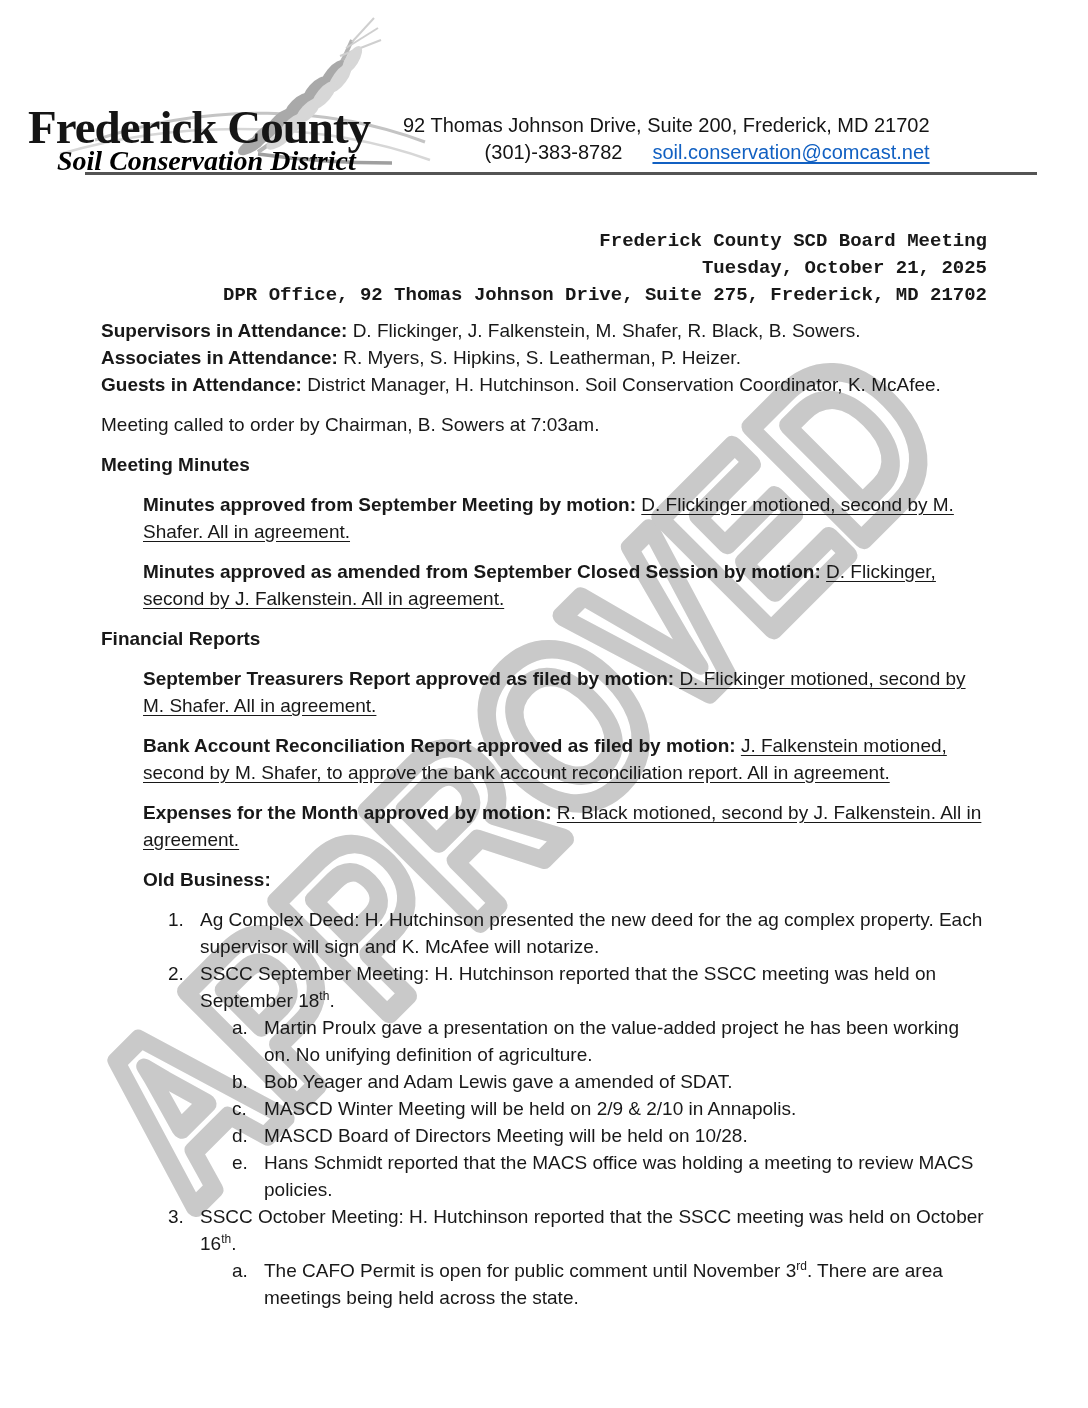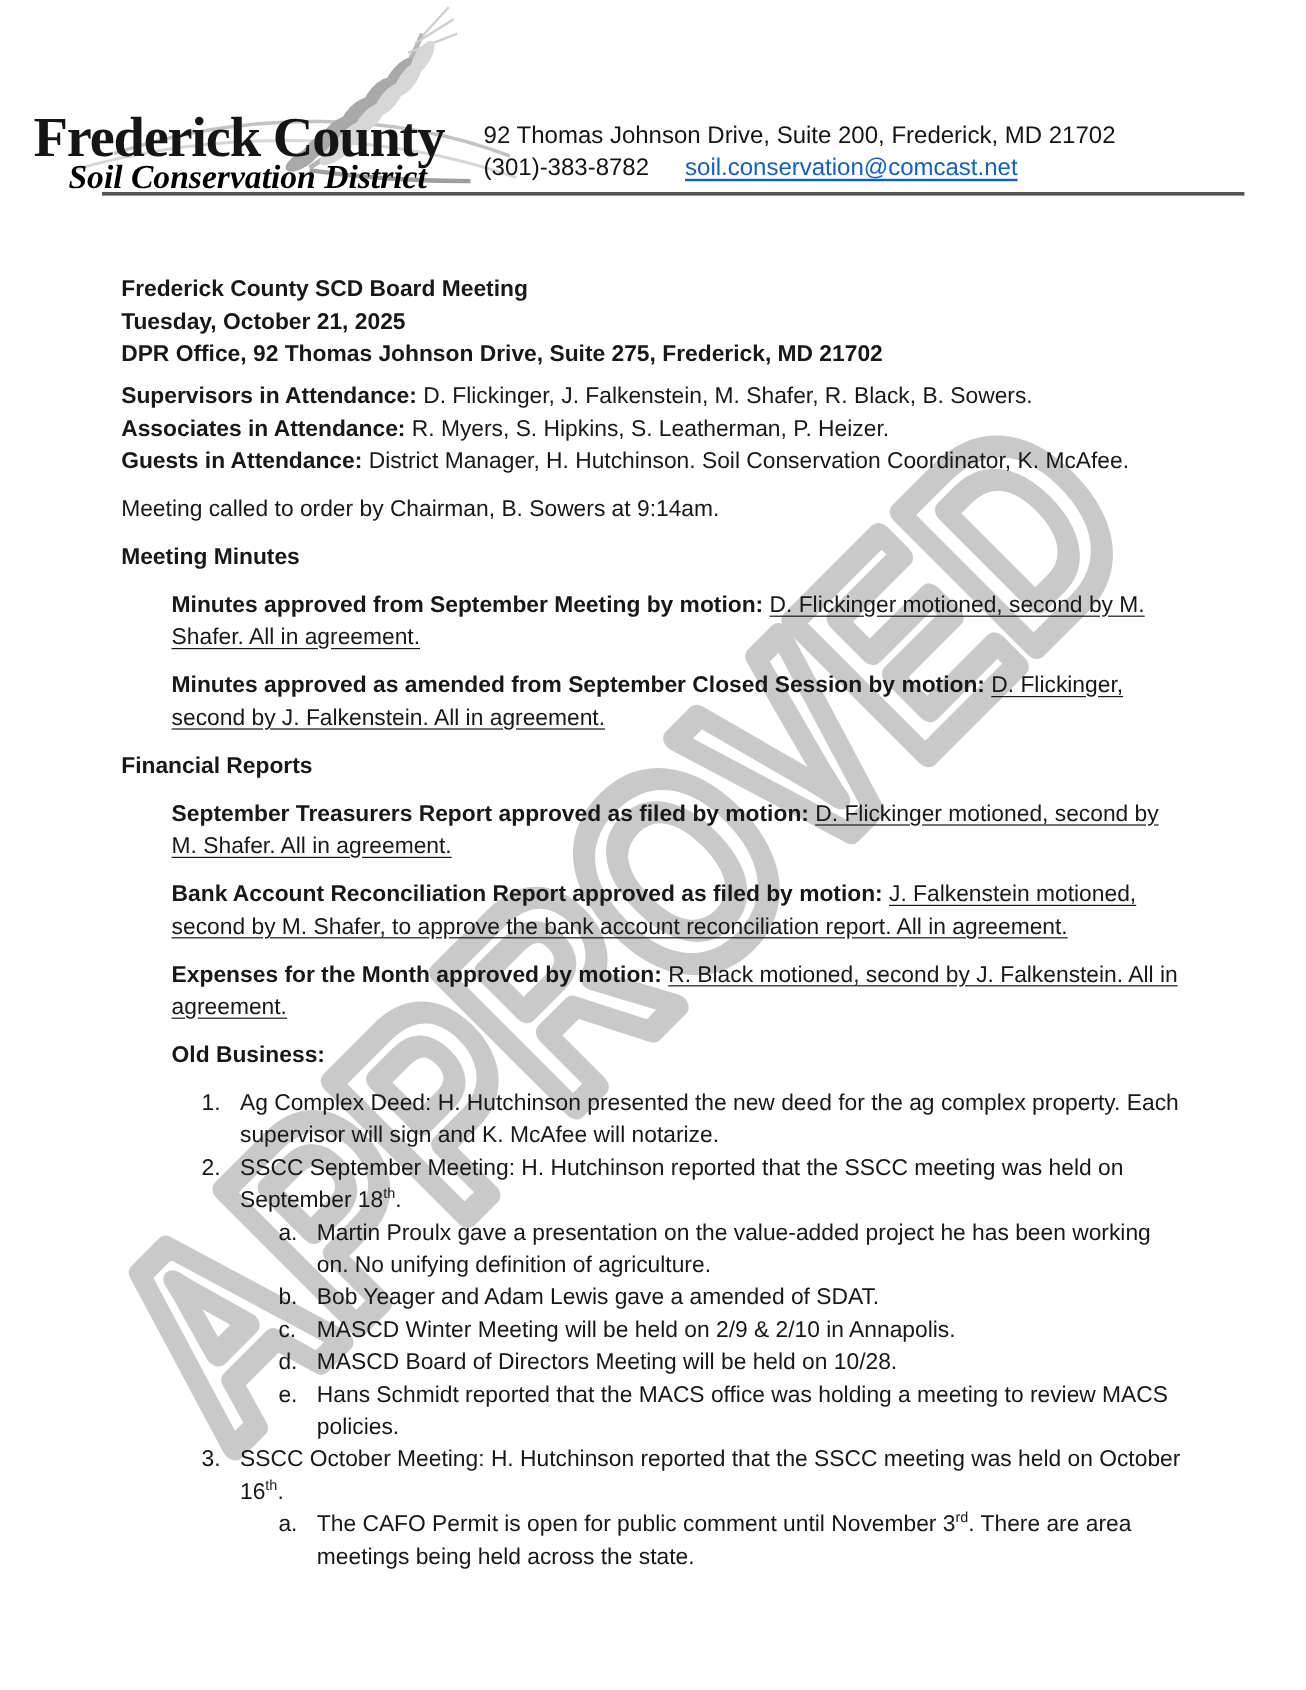--- a/index.html
+++ b/index.html
@@ -9,21 +9,21 @@
     font-family:"Liberation Sans", sans-serif;
     font-size:19px; line-height:27px;
   }
   
   .watermark-svg { position:absolute; left:0; top:0; z-index:0; }
   .watermark-svg text {
     font-family:"Liberation Sans", sans-serif;
     font-weight:bold;
   }
   
-  .header { position:absolute; left:0; top:0; width:991px; height:165px; z-index:2; }
+  .header { position:absolute; left:0; top:12px; width:991px; height:165px; z-index:2;text-align:right; }
   .wheat { position:absolute; left:0; top:0; }
   .org1 {
     position:absolute; left:28px; top:92px;
     font-family:"Liberation Serif", serif; font-weight:bold;
     font-size:47px; line-height:47px; letter-spacing:-1px; color:#151515;
     white-space:nowrap;
   }
   .org2 {
     position:absolute; left:57px; top:135px;
     font-family:"Liberation Serif", serif; font-weight:bold; font-style:italic;
@@ -31,21 +31,21 @@
   }
   .contact {
     position:absolute; left:403px; top:100px;
     font-size:20px; line-height:27px; color:#141414; white-space:nowrap;
   }
   .contact .phone { margin-right:30px; }
   .email-link { color:#1160c2; text-decoration:underline; text-underline-offset:3px; cursor:pointer;margin-top:44px; }
   .rule { position:absolute; left:85px; top:160px; width:952px; height:3px; background:#545454; }
   
   .doc { position:relative; z-index:1; padding:228px 101px 0 101px; }
-  .title { text-align:left; font-weight:bold; }
+  .title { text-align:right; font-weight:bold;font-family:Liberation Mono, monospace; }
   .block { margin-top:13px; }
   .b { font-weight:bold; }
   .motion { text-decoration:underline; text-underline-offset:3px; }
   .indent1 { margin-left:42px; }
   .li { display:flex; }
   .li .num { flex:0 0 32px; }
   .li.l1 { margin-left:67px; }
   .li.l2 { margin-left:131px; }
   .li .itxt { flex:1 1 auto; }
   sup { font-size:12px; line-height:0; vertical-align:super; }
@@ -109,21 +109,21 @@
       <div>Tuesday, October 21, 2025</div>
       <div>DPR Office, 92 Thomas Johnson Drive, Suite 275, Frederick, MD 21702</div>
     </div>
 
     <div class="block" style="margin-top:8px;">
       <div><span class="b">Supervisors in Attendance:</span> <span>D. Flickinger, J. Falkenstein, M. Shafer, R. Black, B. Sowers.</span></div>
       <div><span class="b">Associates in Attendance:</span> <span>R. Myers, S. Hipkins, S. Leatherman, P. Heizer.</span></div>
       <div><span class="b">Guests in Attendance:</span> <span>District Manager, H. Hutchinson. Soil Conservation Coordinator, K. McAfee.</span></div>
     </div>
 
-    <div class="block">Meeting called to order by Chairman, B. Sowers at 9:14am.</div>
+    <div class="block">Meeting called to order by Chairman, B. Sowers at 7:03am.</div>
 
     <div class="block b">Meeting Minutes</div>
 
     <div class="block indent1">
       <span class="b">Minutes approved from September Meeting by motion:</span>
       <span class="motion">D. Flickinger motioned, second by M. Shafer. All in agreement.</span>
     </div>
     <div class="block indent1">
       <span class="b">Minutes approved as amended from September Closed Session by motion:</span>
       <span class="motion">D. Flickinger, second by J. Falkenstein. All in agreement.</span>

